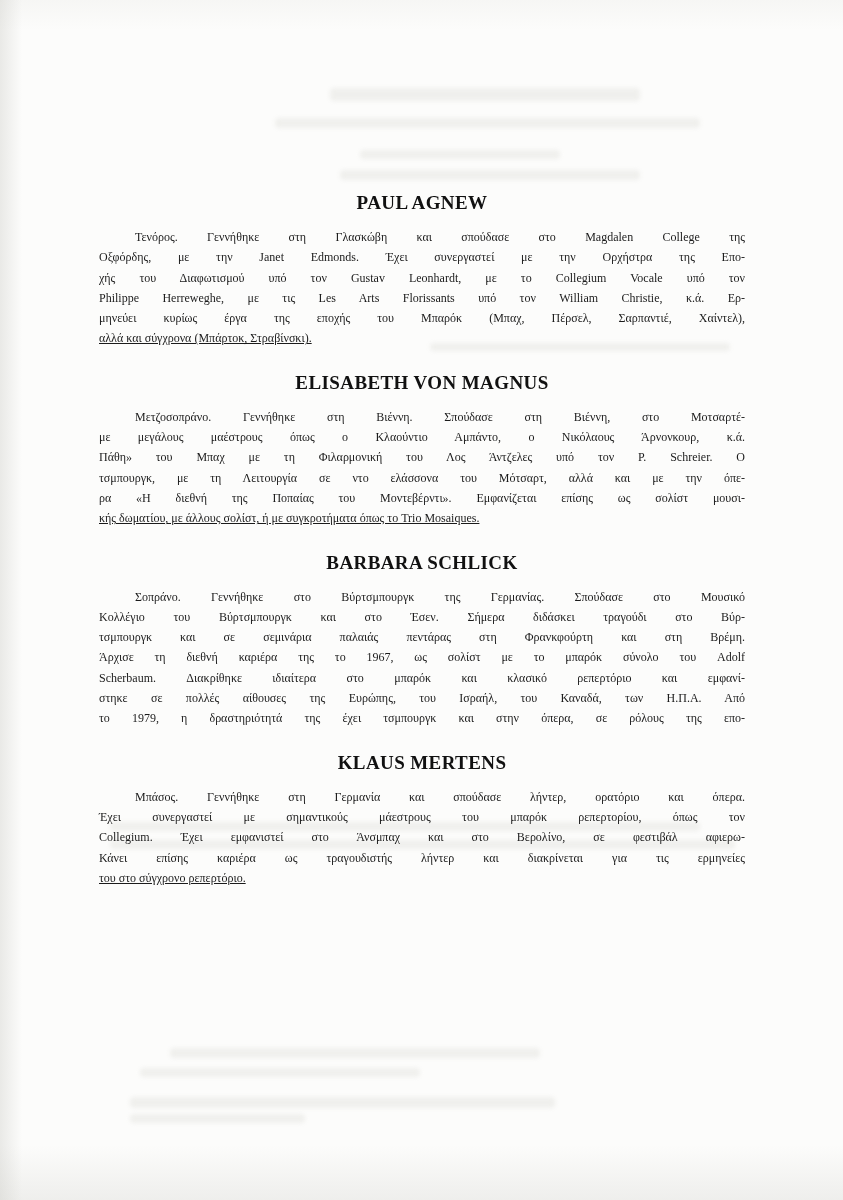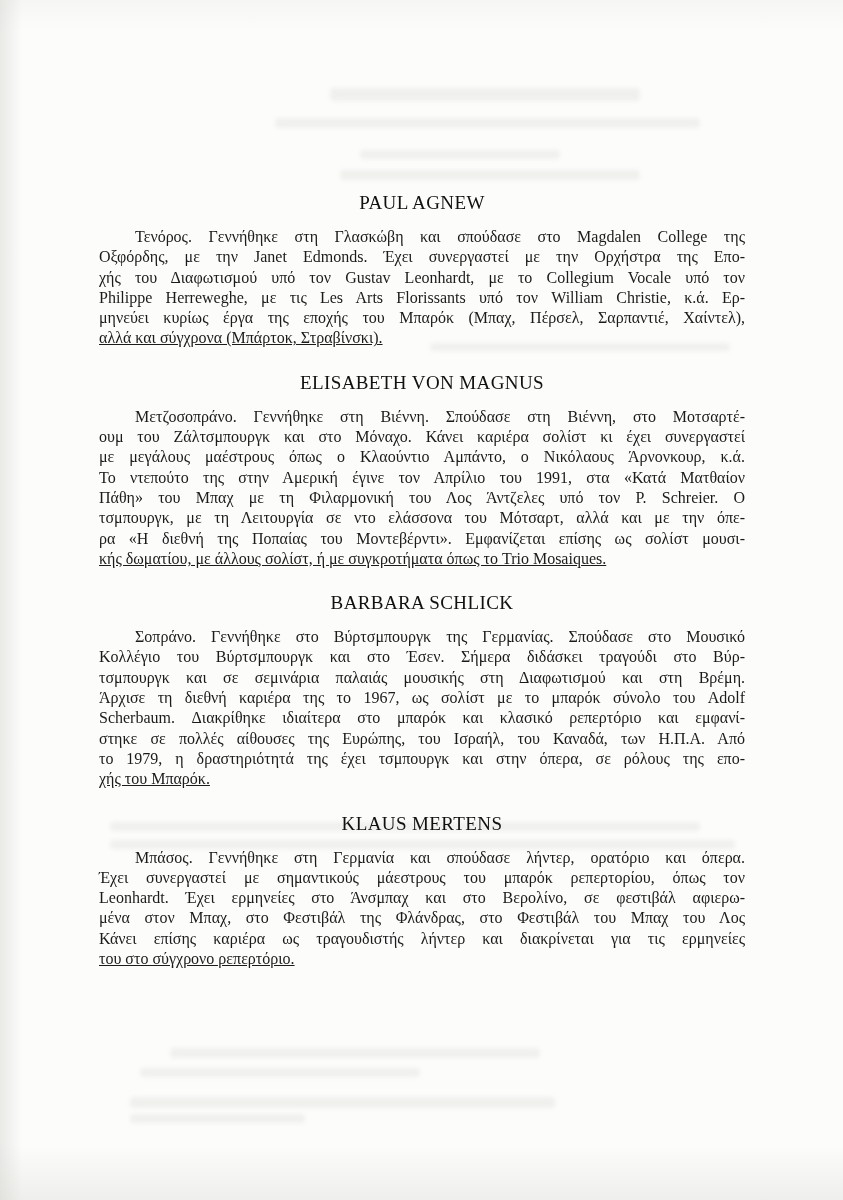--- a/index.html
+++ b/index.html
@@ -32,28 +32,28 @@
   .content {
     position: absolute;
     left: 99px;
     top: 193px;
     width: 646px;
   }
   .bio-section h2 {
     margin: 24px 0 14px 0;
     font-size: 19px;
     line-height: 20px;
-    font-weight: normal;
+    font-weight: bold;
     text-align: center;
     color: #111;
     letter-spacing: 0.4px;
   }
   .bio-section:first-child h2 { margin-top: 0; }
   .bio .line {
-    font-size: 16px;
+    font-size: 12px;
     line-height: 20.3px;
     text-align: justify;
     text-align-last: justify;
     white-space: normal;
     color: #1b1b1b;
   }
   .bio .line.first { text-indent: 36px; }
   .bio .line.last  { text-align-last: left; text-decoration: underline; }
 </style>
 </head>
@@ -84,50 +84,46 @@
           <div class="line">Philippe Herreweghe, με τις Les Arts Florissants υπό τον William Christie, κ.ά. Ερ-</div>
           <div class="line">μηνεύει κυρίως έργα της εποχής του Μπαρόκ (Μπαχ, Πέρσελ, Σαρπαντιέ, Χαίντελ),</div>
           <div class="line last">αλλά και σύγχρονα (Μπάρτοκ, Στραβίνσκι).</div>
         </div>
     </section>
 
     <section class="bio-section">
       <h2>ELISABETH VON MAGNUS</h2>
       <div class="bio">
           <div class="line first">Μετζοσοπράνο. Γεννήθηκε στη Βιέννη. Σπούδασε στη Βιέννη, στο Μοτσαρτέ-</div>
-          <div class="line">ουμ του Ζάλτσμπουργκ και στο Μόναχο. Κάνει καριέρα σολίστ κι έχει συνεργαστεί</div>
           <div class="line">με μεγάλους μαέστρους όπως ο Κλαούντιο Αμπάντο, ο Νικόλαους Άρνονκουρ, κ.ά.</div>
-          <div class="line">Το ντεπούτο της στην Αμερική έγινε τον Απρίλιο του 1991, στα «Κατά Ματθαίον</div>
           <div class="line">Πάθη» του Μπαχ με τη Φιλαρμονική του Λος Άντζελες υπό τον P. Schreier. Ο</div>
           <div class="line">τσμπουργκ, με τη Λειτουργία σε ντο ελάσσονα του Μότσαρτ, αλλά και με την όπε-</div>
           <div class="line">ρα «Η διεθνή της Ποπαίας του Μοντεβέρντι». Εμφανίζεται επίσης ως σολίστ μουσι-</div>
           <div class="line last">κής δωματίου, με άλλους σολίστ, ή με συγκροτήματα όπως το Trio Mosaiques.</div>
         </div>
     </section>
 
     <section class="bio-section">
       <h2>BARBARA SCHLICK</h2>
       <div class="bio">
           <div class="line first">Σοπράνο. Γεννήθηκε στο Βύρτσμπουργκ της Γερμανίας. Σπούδασε στο Μουσικό</div>
           <div class="line">Κολλέγιο του Βύρτσμπουργκ και στο Έσεν. Σήμερα διδάσκει τραγούδι στο Βύρ-</div>
-          <div class="line">τσμπουργκ και σε σεμινάρια παλαιάς μουσικής στη Διαφωτισμού και στη Βρέμη.</div>
+          <div class="line">τσμπουργκ και σε σεμινάρια παλαιάς πεντάρας στη Φρανκφούρτη και στη Βρέμη.</div>
           <div class="line">Άρχισε τη διεθνή καριέρα της το 1967, ως σολίστ με το μπαρόκ σύνολο του Adolf</div>
           <div class="line">Scherbaum. Διακρίθηκε ιδιαίτερα στο μπαρόκ και κλασικό ρεπερτόριο και εμφανί-</div>
           <div class="line">στηκε σε πολλές αίθουσες της Ευρώπης, του Ισραήλ, του Καναδά, των Η.Π.Α. Από</div>
           <div class="line">το 1979, η δραστηριότητά της έχει τσμπουργκ και στην όπερα, σε ρόλους της επο-</div>
-          <div class="line last">χής του Μπαρόκ.</div>
         </div>
     </section>
 
     <section class="bio-section">
       <h2>KLAUS MERTENS</h2>
       <div class="bio">
           <div class="line first">Μπάσος. Γεννήθηκε στη Γερμανία και σπούδασε λήντερ, ορατόριο και όπερα.</div>
           <div class="line">Έχει συνεργαστεί με σημαντικούς μάεστρους του μπαρόκ ρεπερτορίου, όπως τον</div>
-          <div class="line">Leonhardt. Έχει ερμηνείες στο Άνσμπαχ και στο Βερολίνο, σε φεστιβάλ αφιερω-</div>
-          <div class="line">μένα στον Μπαχ, στο Φεστιβάλ της Φλάνδρας, στο Φεστιβάλ του Μπαχ του Λος</div>
+          <div class="line">Collegium. Έχει εμφανιστεί στο Άνσμπαχ και στο Βερολίνο, σε φεστιβάλ αφιερω-</div>
           <div class="line">Κάνει επίσης καριέρα ως τραγουδιστής λήντερ και διακρίνεται για τις ερμηνείες</div>
           <div class="line last">του στο σύγχρονο ρεπερτόριο.</div>
         </div>
     </section>
 
   </div>
 </div>
 
 </body></html>

